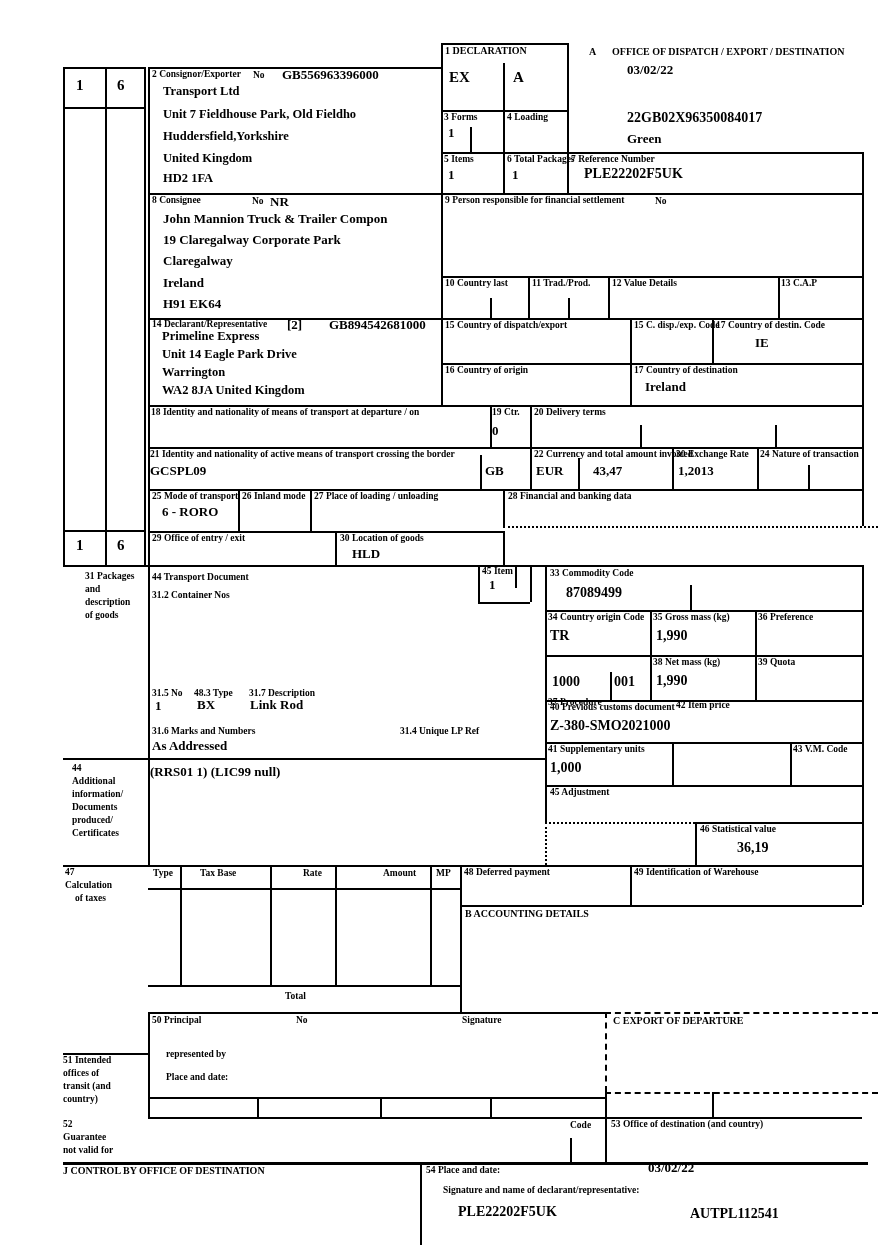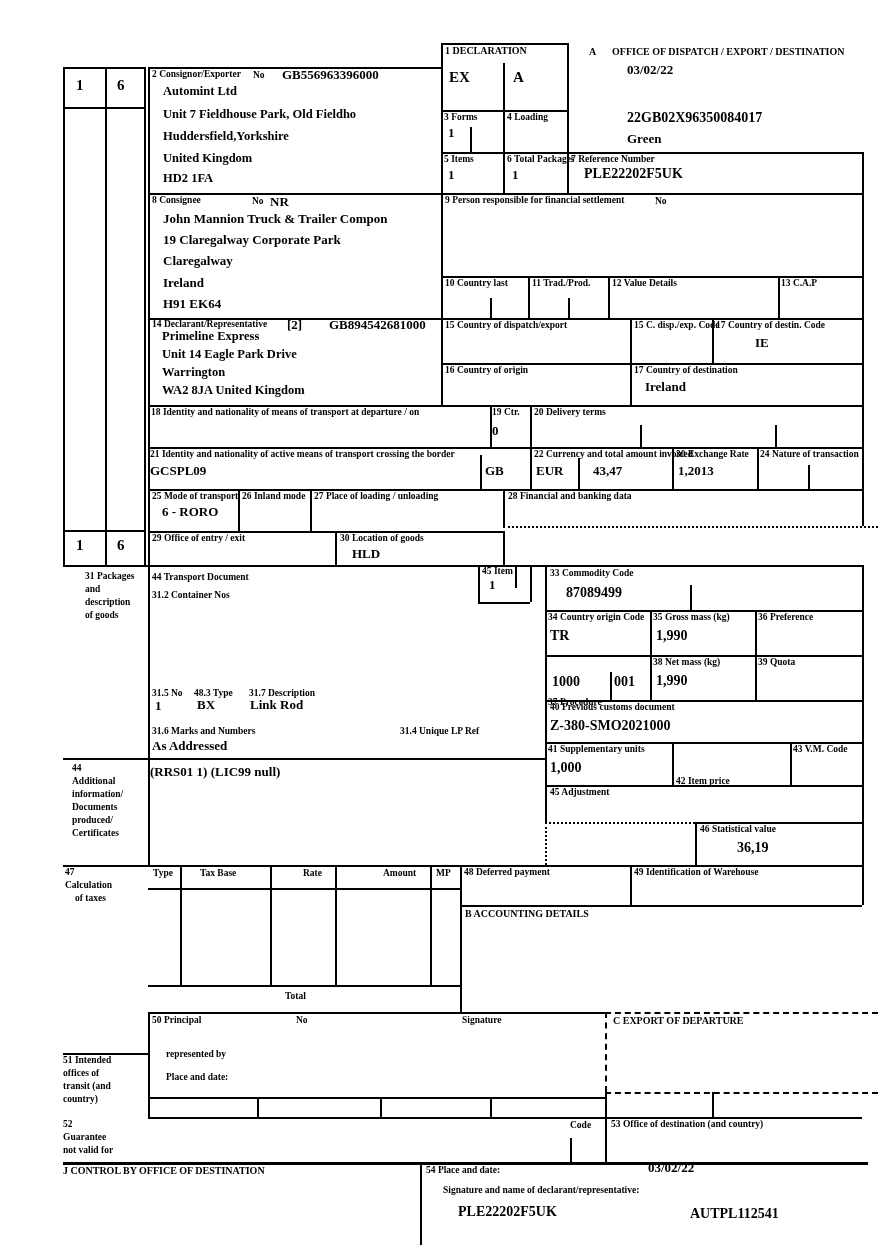--- a/index.html
+++ b/index.html
@@ -138,21 +138,21 @@
   <span class="t big" style="left:513px;top:70px">A</span>
   <span class="t s10" style="left:589px;top:47px">A</span>
   <span class="t s10" style="left:612px;top:47px">OFFICE OF DISPATCH / EXPORT / DESTINATION</span>
   <span class="t val" style="left:627px;top:63px">03/02/22</span>
   <span class="t v14" style="left:627px;top:111px">22GB02X96350084017</span>
   <span class="t val" style="left:627px;top:132px">Green</span>
 
   <span class="t lbl" style="left:152px;top:70px">2 Consignor/Exporter</span>
   <span class="t lbl" style="left:253px;top:71px">No</span>
   <span class="t val" style="left:282px;top:68px">GB556963396000</span>
-  <span class="t v12" style="left:163px;top:85px">Automint Ltd</span>
+  <span class="t v12" style="left:163px;top:85px">Transport Ltd</span>
   <span class="t v12" style="left:163px;top:108px">Unit 7 Fieldhouse Park, Old Fieldho</span>
   <span class="t v12" style="left:163px;top:130px">Huddersfield,Yorkshire</span>
   <span class="t v12" style="left:163px;top:152px">United Kingdom</span>
   <span class="t v12" style="left:163px;top:172px">HD2 1FA</span>
 
   <span class="t lbl" style="left:444px;top:113px">3 Forms</span>
   <span class="t val" style="left:448px;top:126px">1</span>
   <span class="t lbl" style="left:507px;top:113px">4 Loading</span>
   <span class="t lbl" style="left:444px;top:155px">5 Items</span>
   <span class="t val" style="left:448px;top:168px">1</span>
@@ -243,21 +243,21 @@
   <span class="t val" style="left:197px;top:698px">BX</span>
   <span class="t lbl" style="left:249px;top:689px">31.7 Description</span>
   <span class="t val" style="left:250px;top:698px">Link Rod</span>
   <span class="t lbl" style="left:550px;top:703px">40 Previous customs document</span>
   <span class="t v14" style="left:550px;top:719px">Z-380-SMO2021000</span>
   <span class="t lbl" style="left:152px;top:727px">31.6 Marks and Numbers</span>
   <span class="t val" style="left:152px;top:739px">As Addressed</span>
   <span class="t lbl" style="left:400px;top:727px">31.4 Unique LP Ref</span>
   <span class="t lbl" style="left:548px;top:745px">41 Supplementary units</span>
   <span class="t v14" style="left:550px;top:761px">1,000</span>
-  <span class="t lbl" style="left:676px;top:777px">42 Item price</span>
+  <span class="t lbl" style="left:676px;top:701px">42 Item price</span>
   <span class="t lbl" style="left:793px;top:745px">43 V.M. Code</span>
 
   <span class="t lbl" style="left:72px;top:764px">44</span>
   <span class="t lbl" style="left:72px;top:777px">Additional</span>
   <span class="t lbl" style="left:72px;top:790px">information/</span>
   <span class="t lbl" style="left:72px;top:803px">Documents</span>
   <span class="t lbl" style="left:72px;top:816px">produced/</span>
   <span class="t lbl" style="left:72px;top:829px">Certificates</span>
   <span class="t val" style="left:150px;top:765px">(RRS01 1) (LIC99 null)</span>
   <span class="t lbl" style="left:550px;top:788px">45 Adjustment</span>

